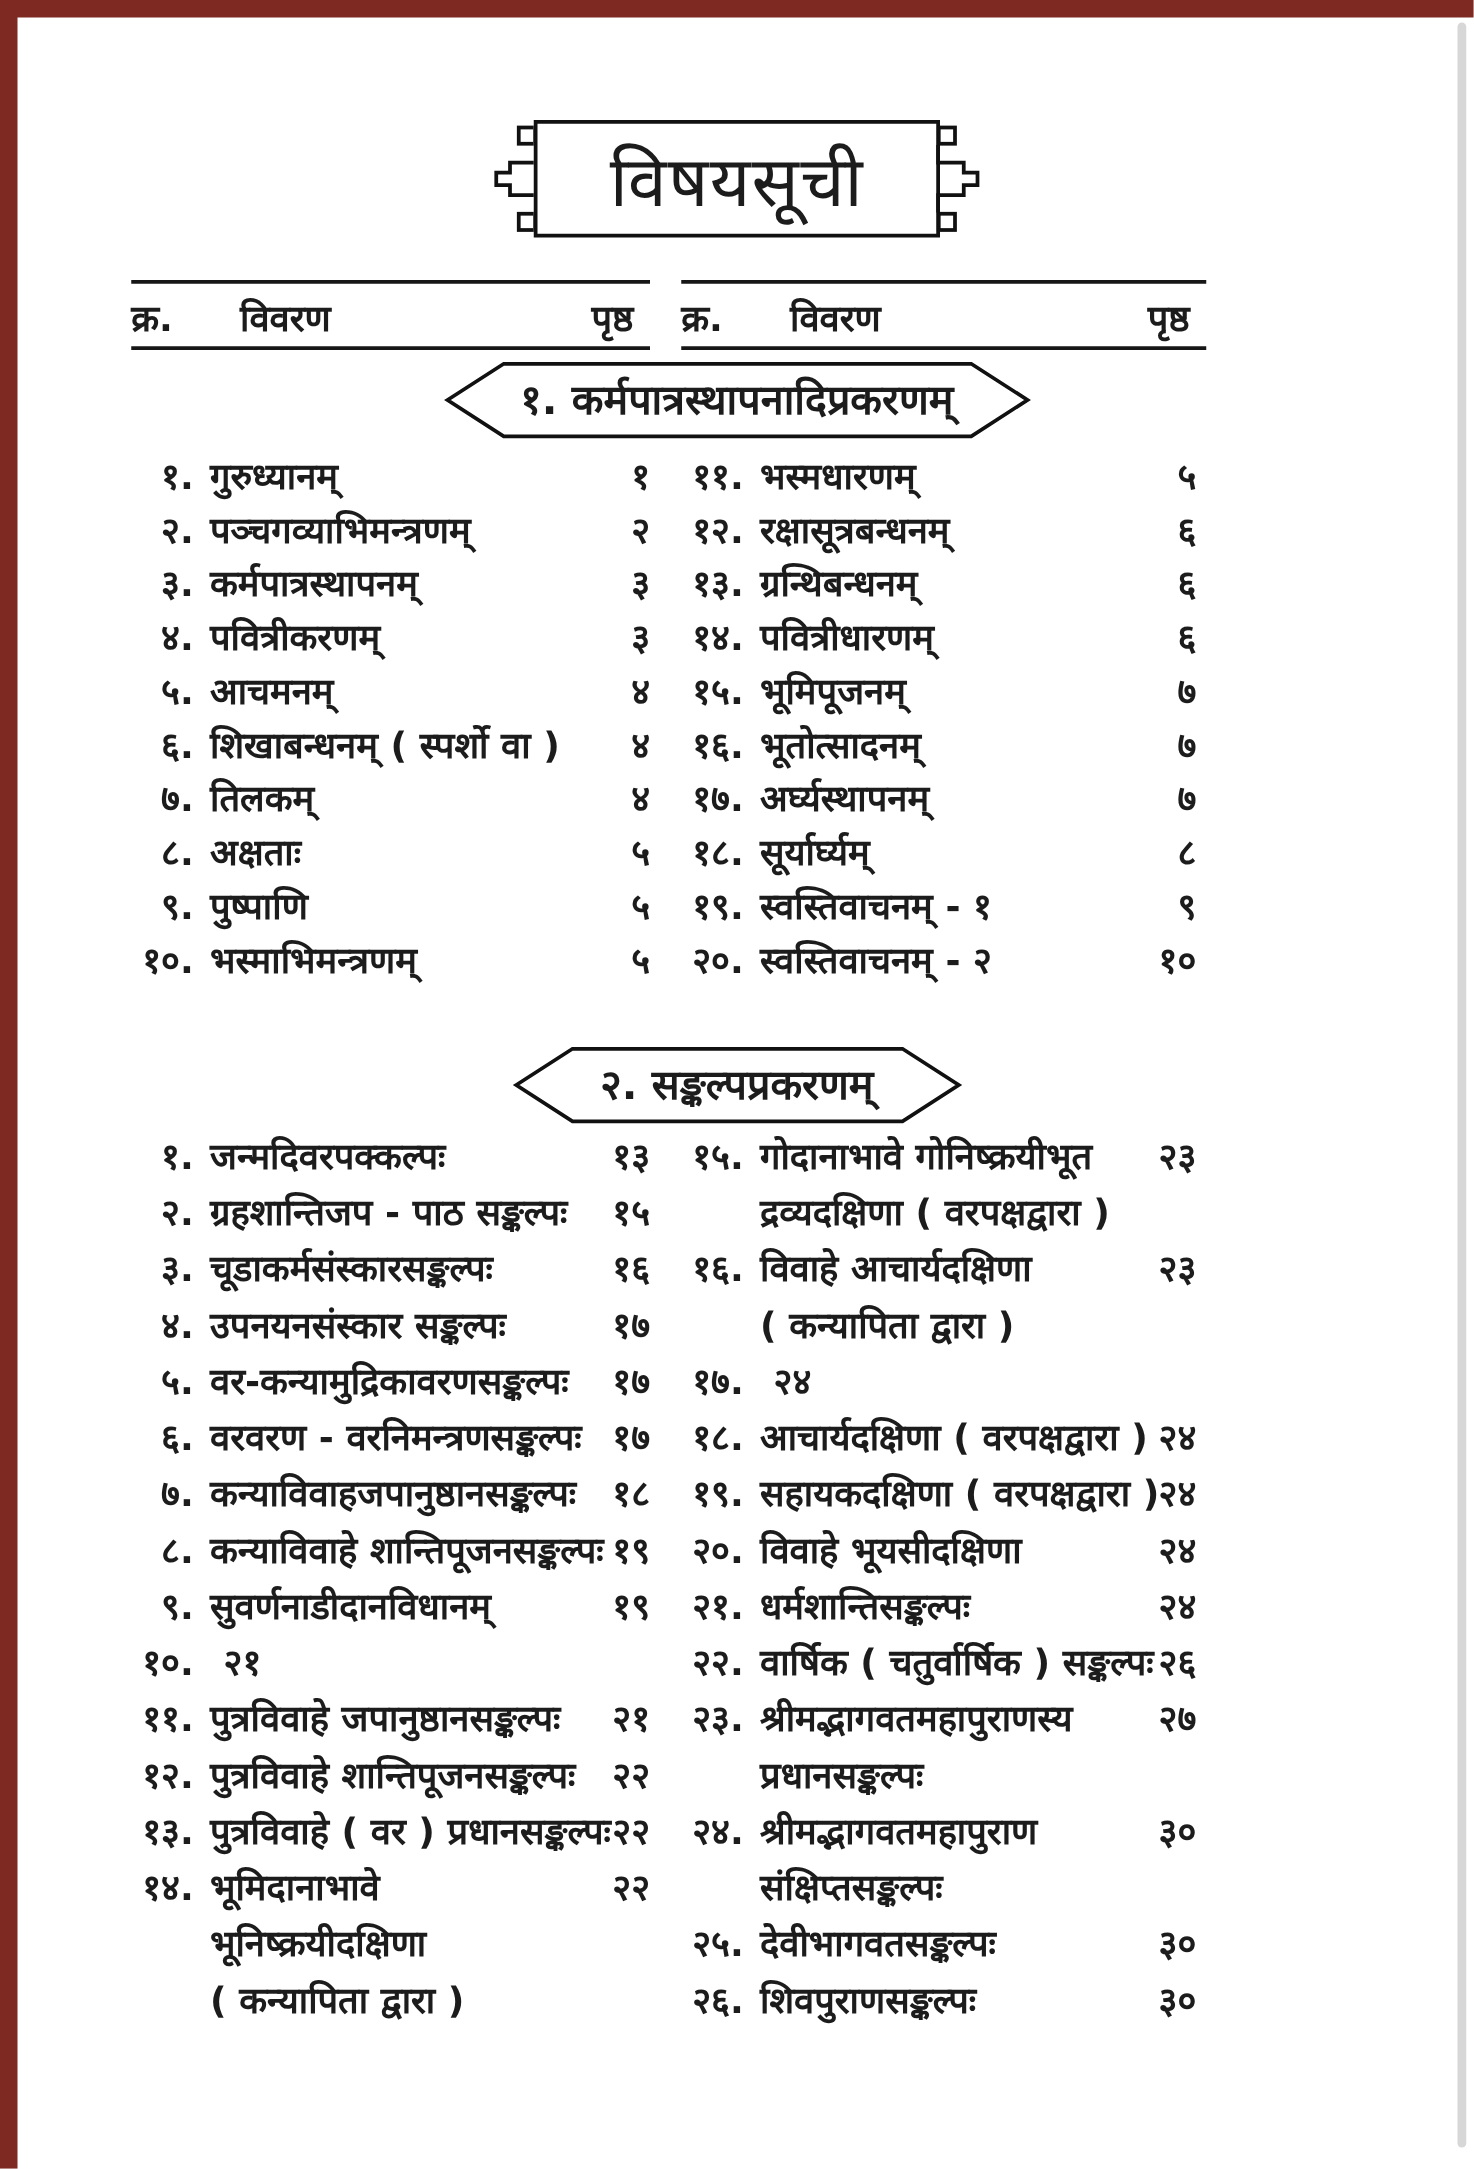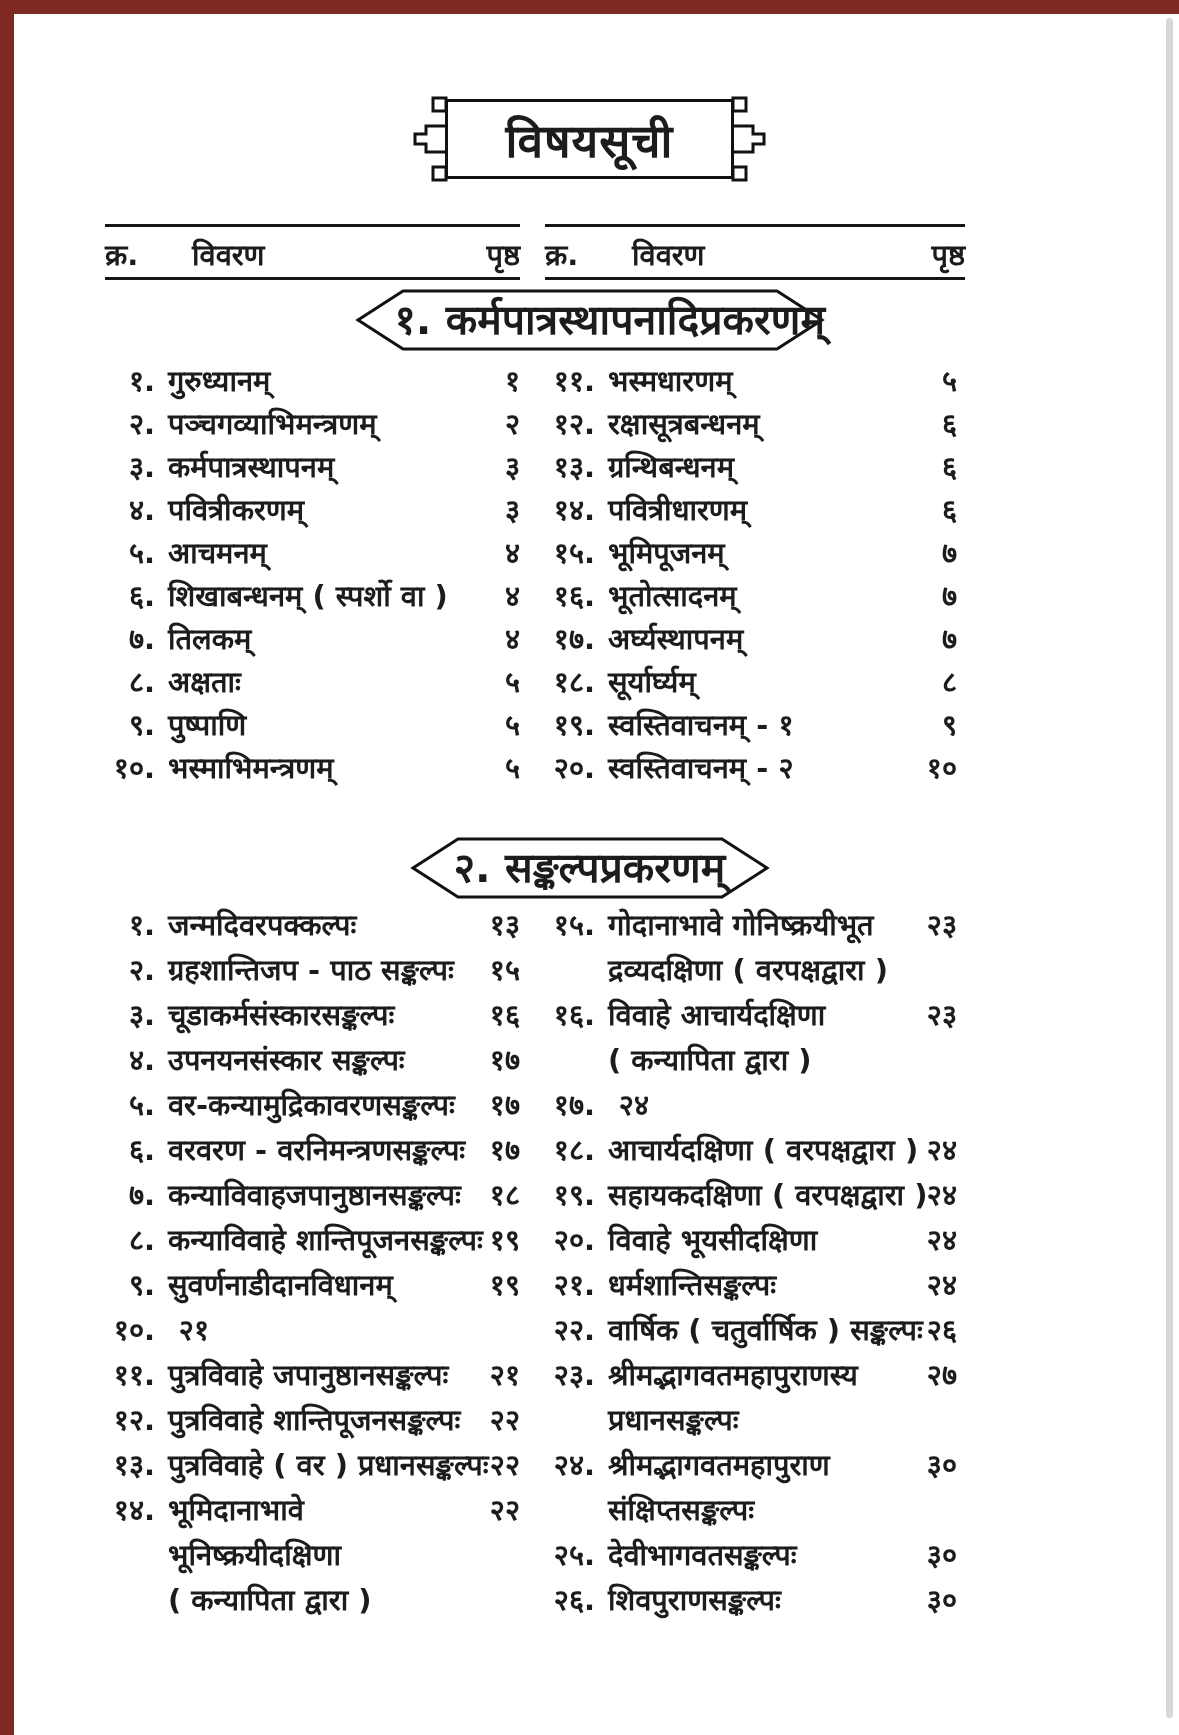--- a/index.html
+++ b/index.html
@@ -13,36 +13,36 @@
   .page{position:relative;width:1179px;height:1735px;background:#fff;overflow:hidden;}
 
   .edge-top{position:absolute;top:0;left:0;width:100%;height:14px;background:var(--edge);z-index:5;}
   .edge-left{position:absolute;top:0;left:0;width:14px;height:100%;background:var(--edge);z-index:5;}
   .scrollbar{position:absolute;top:18px;right:6px;width:7px;height:1700px;background:var(--scroll);border-radius:4px;z-index:4;}
 
   
   .title-wrap{position:absolute;top:96px;left:0;width:100%;display:flex;justify-content:center;align-items:center;}
   .title-orn{flex:0 0 auto;}
   .title-box{border:3px solid #111;padding:6px 58px;margin:0 -3px;background:#fff;}
-  .title-text{font-size:46px;font-weight:700;letter-spacing:1px;white-space:nowrap;}
+  .title-text{font-size:56px;font-weight:400;letter-spacing:1px;white-space:nowrap;}
 
   
   .hdr{position:absolute;top:224px;border-top:3px solid var(--line);border-bottom:3px solid var(--line);
        padding:7px 0 4px 0;display:flex;align-items:baseline;font-size:29px;font-weight:700;}
   .hdr-left{left:105px;width:415px;}
   .hdr-right{left:545px;width:420px;}
   .hdr .hnum{width:50px;white-space:nowrap;}
   .hdr .hdesc{flex:1;padding-left:37px;white-space:nowrap;}
-  .hdr .hpg{width:60px;text-align:right;white-space:nowrap;}
+  .hdr .hpg{width:60px;text-align:center;white-space:nowrap;}
 
   
   .banner{position:absolute;left:50%;transform:translateX(-50%);height:64px;}
   .banner svg{position:absolute;top:0;left:0;}
   .banner .banner-text{position:relative;display:block;text-align:center;line-height:64px;
-        font-size:41px;font-weight:700;white-space:nowrap;padding:0 40px;}
+        font-size:33px;font-weight:700;white-space:nowrap;padding:0 40px;}
   .banner-1{top:288px;width:470px;}
   .banner-2{top:836px;width:360px;}
 
   
   .col{position:absolute;display:flex;flex-direction:column;}
   .sec1-left {top:360px;left:105px;width:415px;}
   .sec1-right{top:360px;left:545px;width:412px;}
   .sec2-left {top:903px;left:105px;width:415px;}
   .sec2-right{top:903px;left:545px;width:412px;}
 

